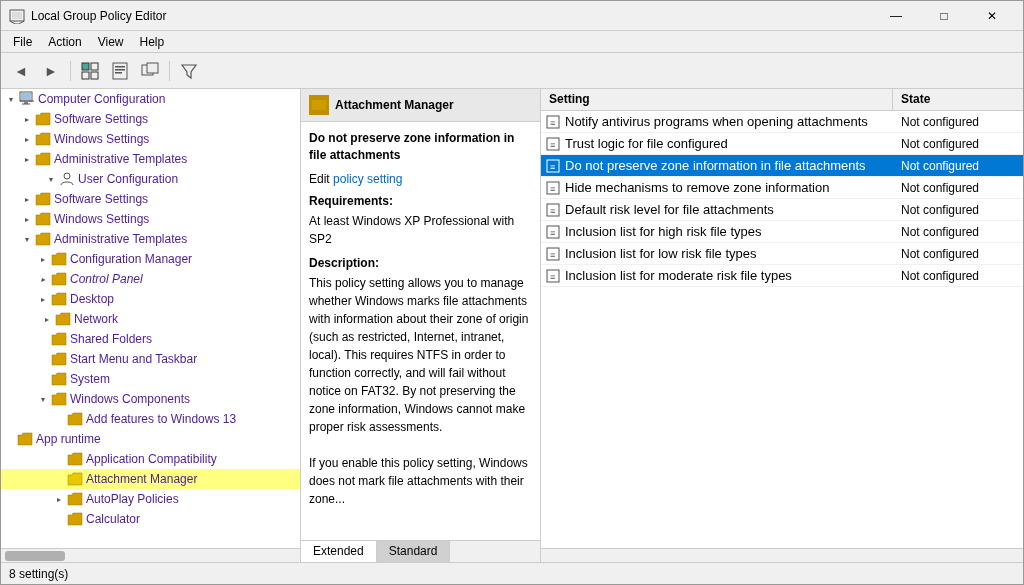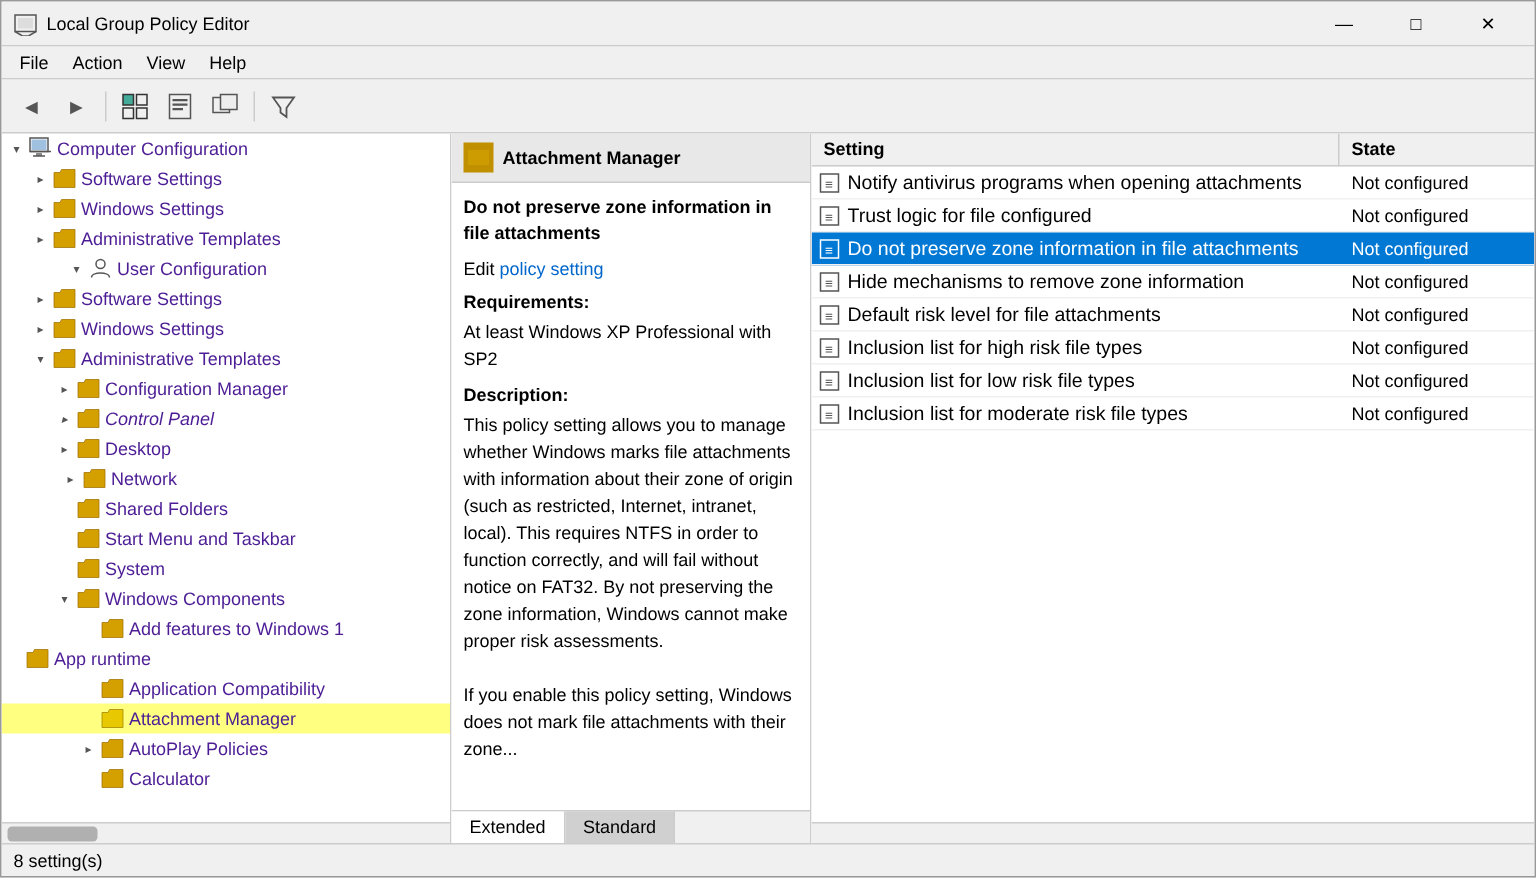--- a/index.html
+++ b/index.html
@@ -554,21 +554,21 @@
         <span class="tree-label">Windows Components</span>
       </div>
 
       <div class="tree-item" style="padding-left:50px;">
         <span class="tree-arrow leaf"></span>
         <span class="tree-icon">
           <svg width="16" height="14" viewBox="0 0 16 14">
               <path d="M1,3 L5,3 L6,1 L15,1 L15,13 L1,13 Z" fill="#d4a000" stroke="#a07000" stroke-width="0.5"></path>
             </svg>
         </span>
-        <span class="tree-label">Add features to Windows 1</span>
+        <span class="tree-label">Add features to Windows 13</span>
       </div>
 
       <div class="tree-item" style="">
         <span class="tree-arrow leaf"></span>
         <span class="tree-icon">
           <svg width="16" height="14" viewBox="0 0 16 14">
               <path d="M1,3 L5,3 L6,1 L15,1 L15,13 L1,13 Z" fill="#d4a000" stroke="#a07000" stroke-width="0.5"></path>
             </svg>
         </span>
         <span class="tree-label">App runtime</span>

